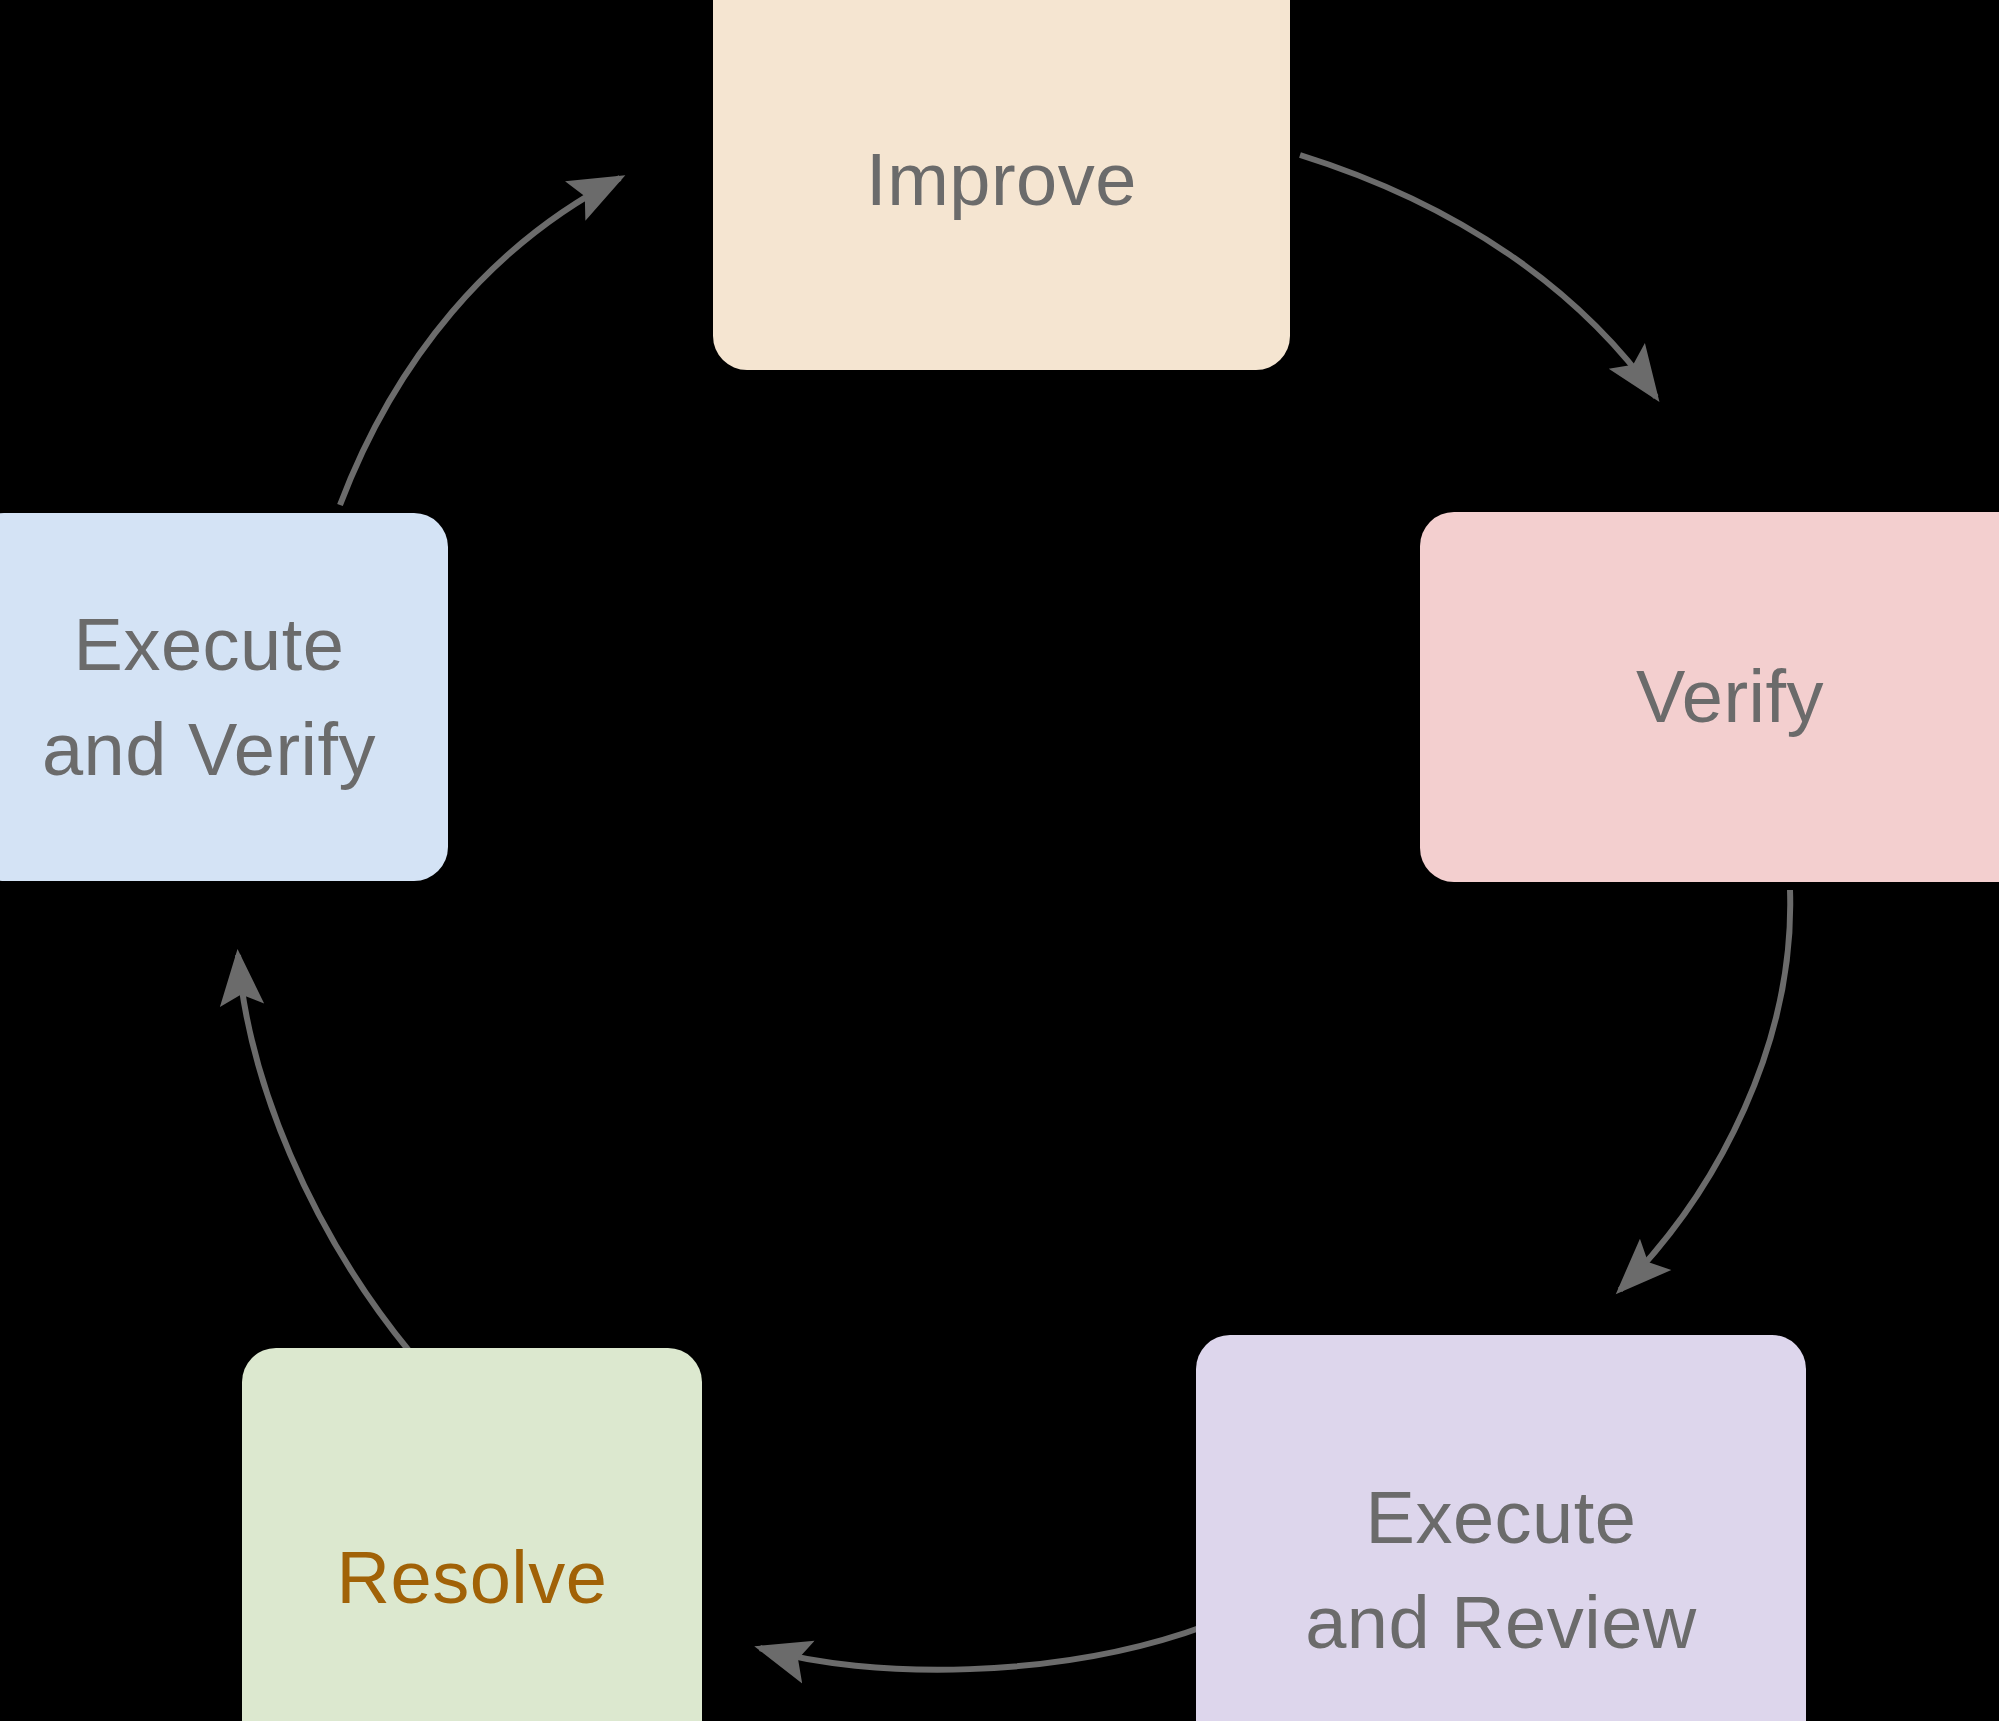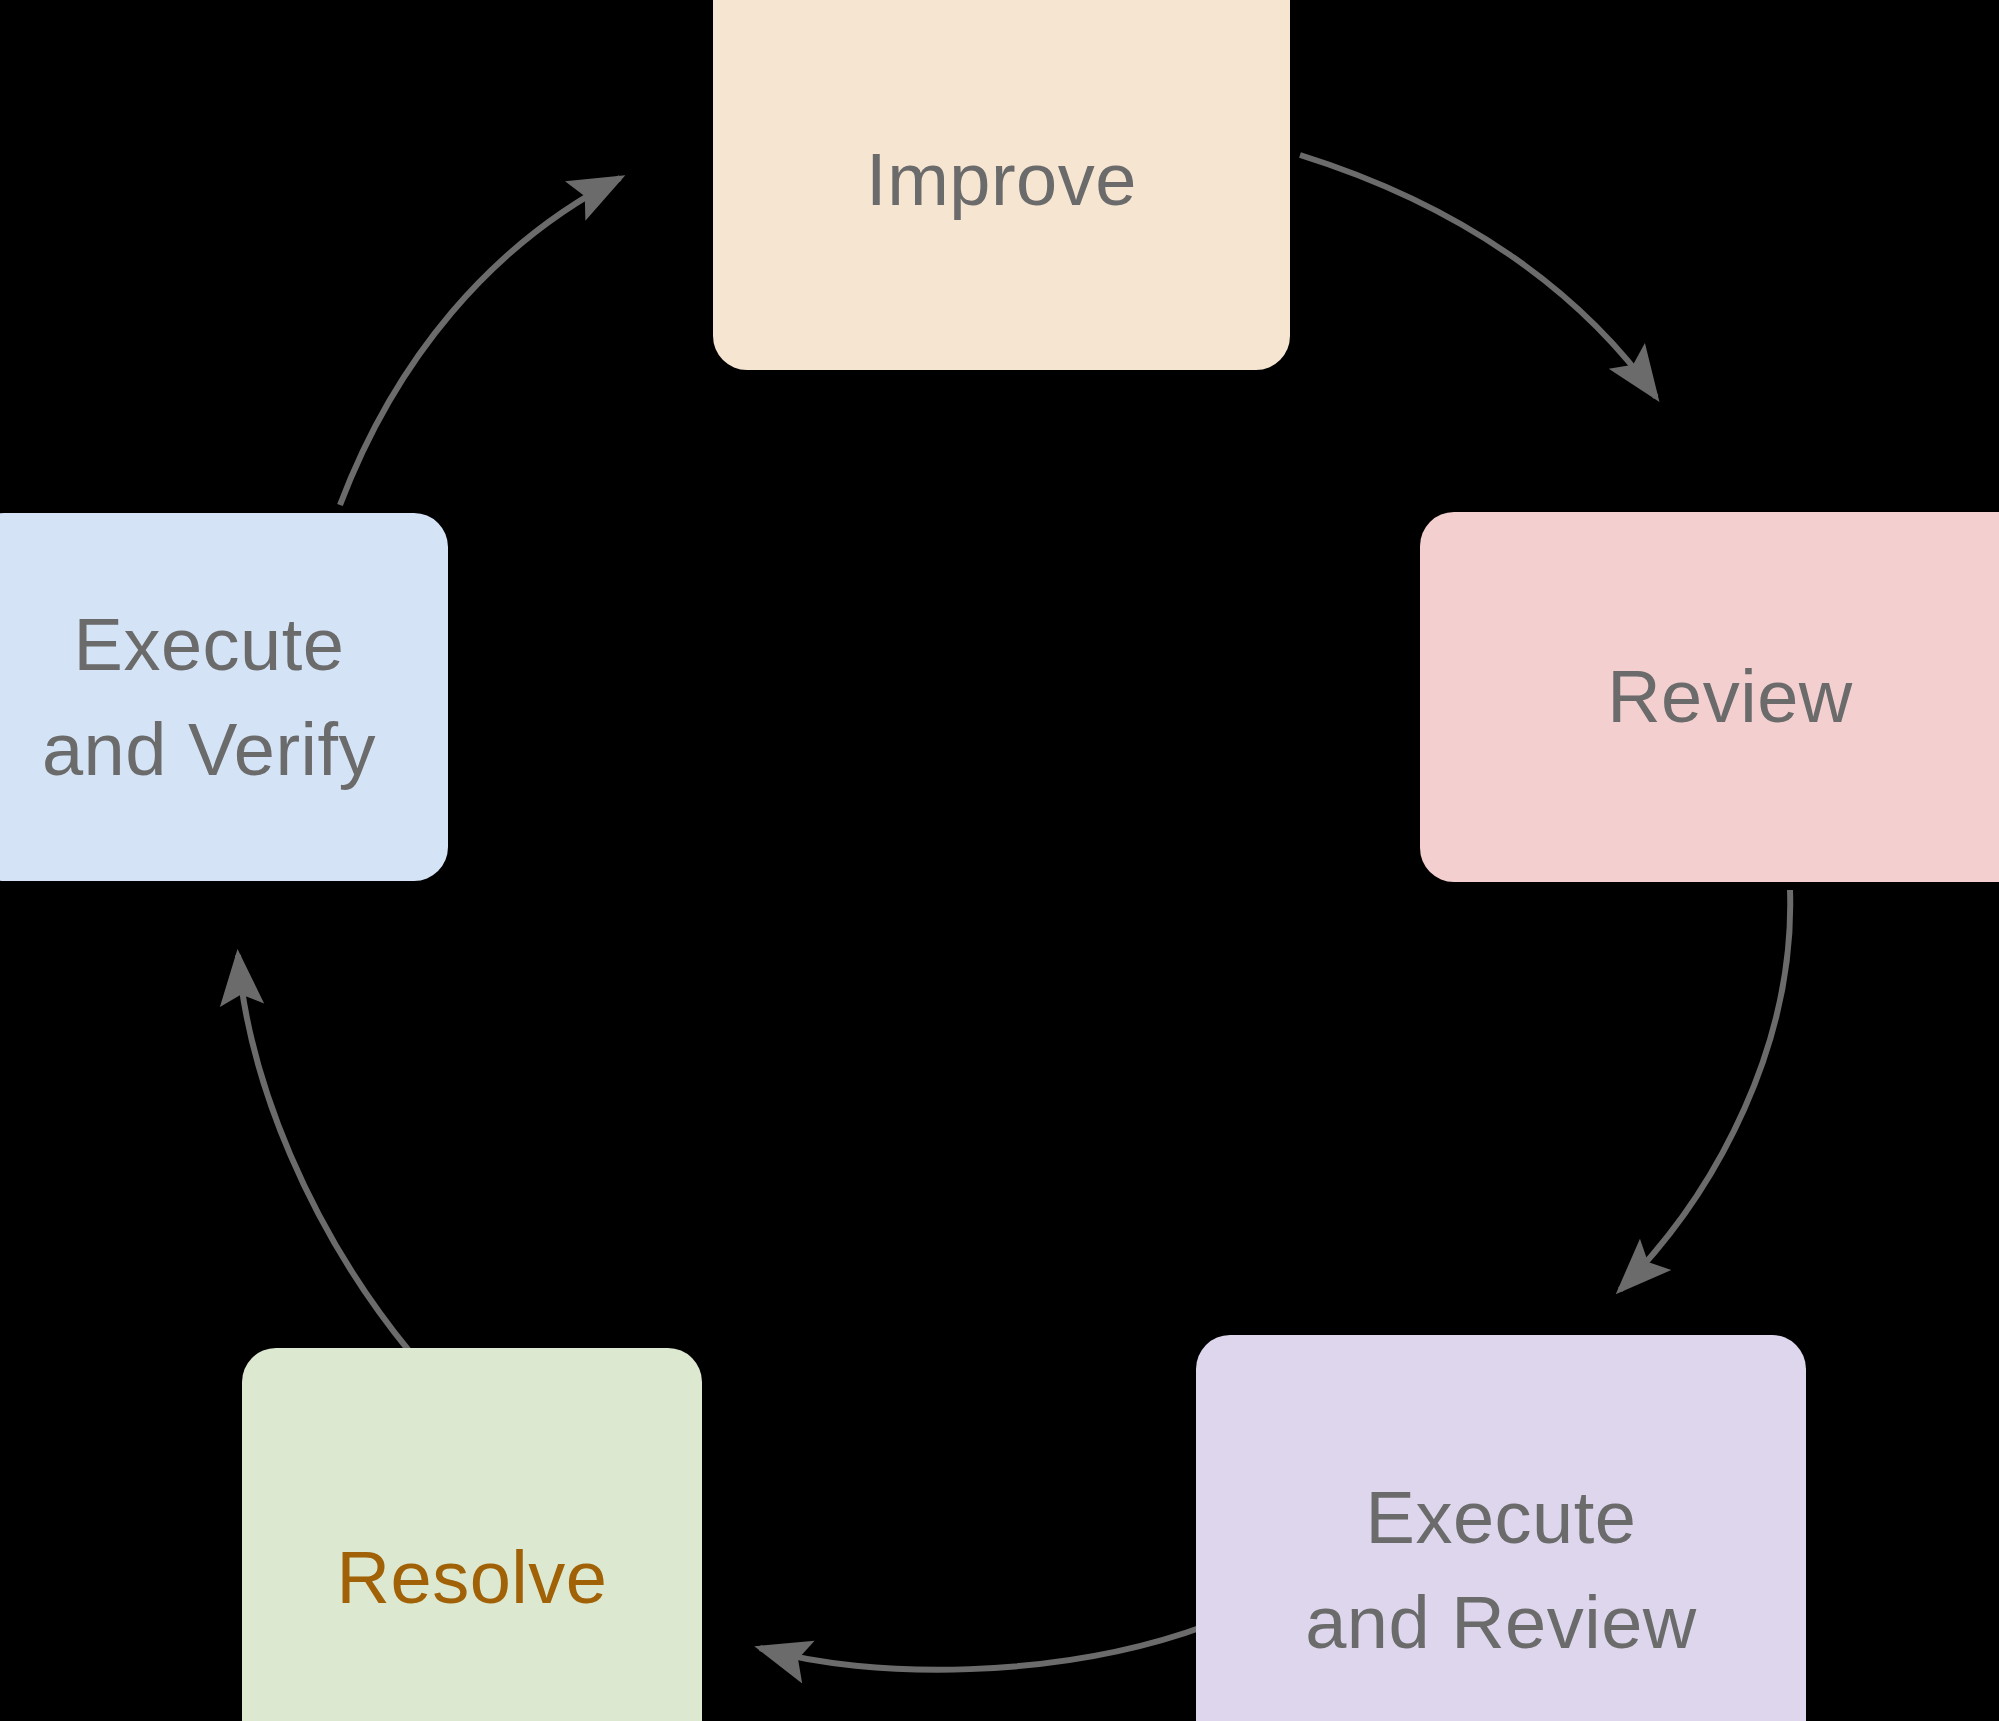--- a/index.html
+++ b/index.html
@@ -85,21 +85,21 @@
     <path d="M 410 1352 C 310 1230 248 1080 238 955" fill="none" stroke="#6B6B6B" stroke-width="6" marker-end="url(#arrowhead)"></path>
 
     <path d="M 340 505 C 395 360 490 245 620 178" fill="none" stroke="#6B6B6B" stroke-width="6" marker-end="url(#arrowhead)"></path>
   </svg>
 
   <div class="node" id="node-improve" style="background: rgb(245, 229, 209);">
     <span class="label" style="color: rgb(107, 107, 107);">Improve</span>
   </div>
 
   <div class="node" id="node-design" style="background: rgb(243, 207, 207);">
-    <span class="label" style="color: rgb(107, 107, 107);">Review</span>
+    <span class="label" style="color: rgb(107, 107, 107);">Verify</span>
   </div>
 
   <div class="node" id="node-execute-review" style="background: rgb(221, 214, 236);">
     <span class="label" style="color: rgb(107, 107, 107);">Execute
 and Review</span>
   </div>
 
   <div class="node" id="node-resolve" style="background: rgb(220, 232, 207);">
     <span class="label" style="color: #a16207;">Resolve</span>
   </div>

